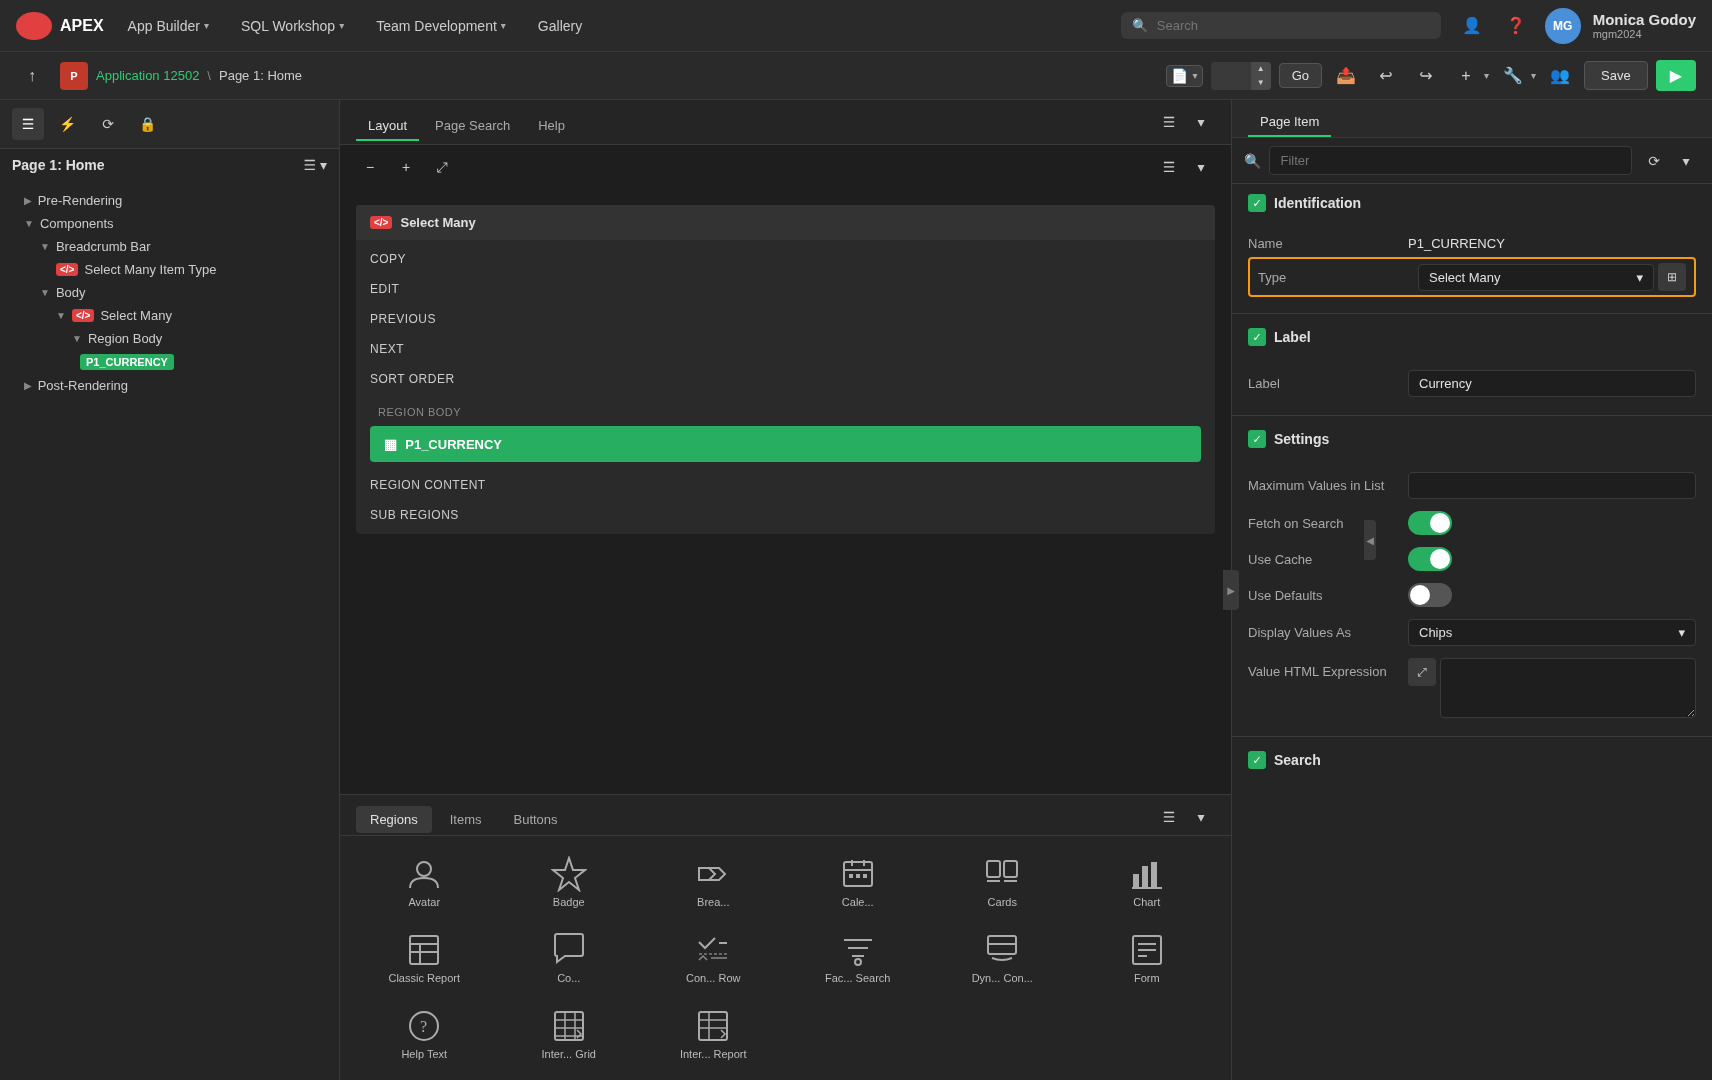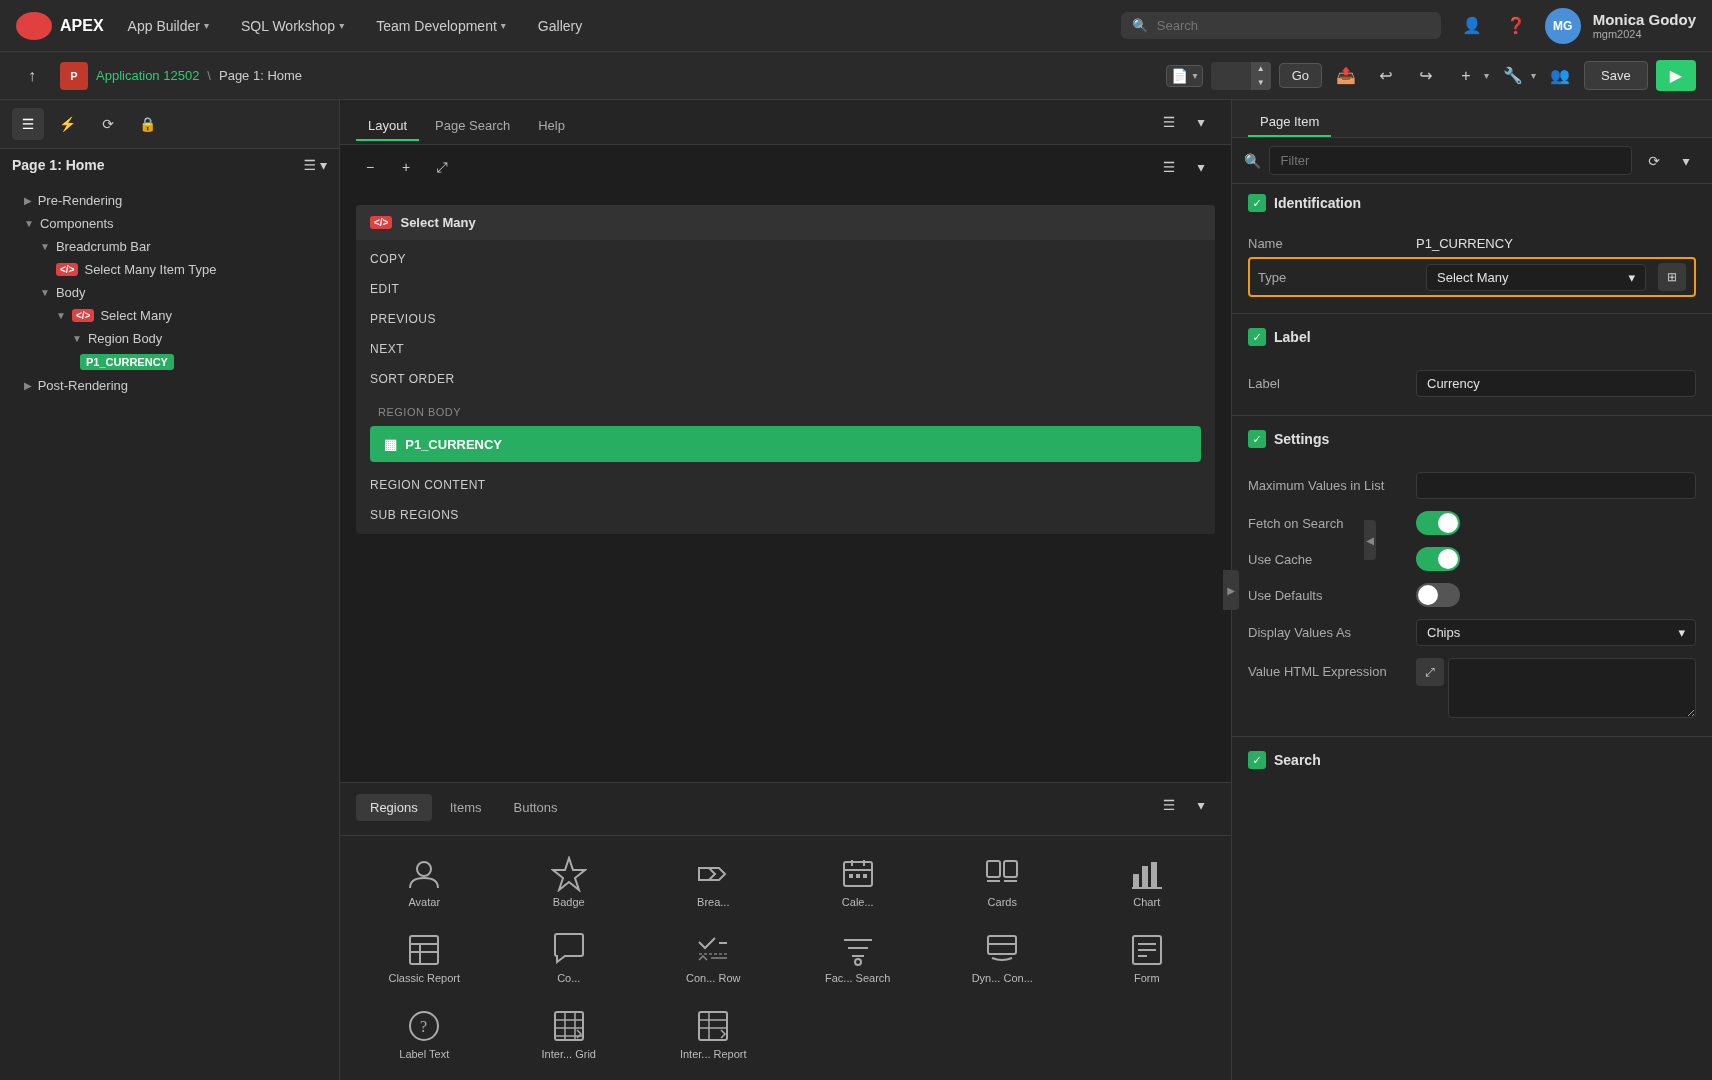--- a/index.html
+++ b/index.html
@@ -68,21 +68,21 @@
     .center-content { flex: 1; overflow-y: auto; padding: 16px; }
     .context-menu-section { background: #2a2a2a; border-radius: 4px; margin-bottom: 8px; }
     .context-menu-header { display: flex; align-items: center; gap: 8px; padding: 10px 14px; background: #333; border-radius: 4px 4px 0 0; font-size: 13px; font-weight: 600; color: #e0e0e0; }
     .context-menu-items { padding: 4px 0; }
     .context-menu-item { padding: 8px 14px; cursor: pointer; color: #ccc; font-size: 12px; letter-spacing: 0.5px; }
     .region-body-label { font-size: 11px; color: #888; text-transform: uppercase; letter-spacing: 0.5px; padding: 4px 8px 8px; }
     .p1-currency-item { background: #27ae60; border-radius: 4px; padding: 10px 14px; display: flex; align-items: center; gap: 8px; color: #fff; font-size: 13px; font-weight: 600; }
 
     
     .bottom-panel { background: #252525; border-top: 1px solid #3a3a3a; }
-    .bottom-tabs { display: flex; align-items: center; padding: 8px 16px 12px; gap: 4px; border-bottom: 1px solid #3a3a3a; justify-content: space-between; }
+    .bottom-tabs { display: flex; align-items: center; padding: 8px 16px 0; gap: 4px; border-bottom: 1px solid #3a3a3a; justify-content: space-between; }
     .bottom-tab-group { display: flex; gap: 4px; }
     .bottom-tab { padding: 6px 14px; cursor: pointer; color: #aaa; font-size: 13px; border-radius: 4px; }
     .bottom-tab.active { background: #3a3a3a; color: #e0e0e0; }
     .bottom-icons-grid { display: grid; grid-template-columns: repeat(6, 1fr); gap: 8px; padding: 12px 16px; }
     .bottom-icon-item { display: flex; flex-direction: column; align-items: center; gap: 4px; cursor: pointer; padding: 8px; border-radius: 4px; }
     .bottom-icon-shape { width: 40px; height: 36px; display: flex; align-items: center; justify-content: center; color: #ccc; font-size: 22px; }
     .bottom-icon-label { font-size: 11px; color: #bbb; text-align: center; }
 
     
     .right-panel { width: 480px; background: #252525; display: flex; flex-direction: column; flex-shrink: 0; }
@@ -91,21 +91,21 @@
     .right-tab.active { color: #e0e0e0; border-bottom: 2px solid #2ecc71; }
     .right-filter { display: flex; align-items: center; padding: 8px 12px; gap: 8px; border-bottom: 1px solid #3a3a3a; }
     .right-filter input { flex: 1; background: #1e1e1e; border: 1px solid #3a3a3a; color: #ccc; padding: 6px 10px; border-radius: 4px; font-size: 13px; outline: none; }
     .right-filter-icon { color: #888; font-size: 14px; }
     .right-content { flex: 1; overflow-y: auto; padding: 0; }
     .section-header { display: flex; align-items: center; gap: 8px; padding: 10px 16px; cursor: pointer; }
     .section-check { width: 18px; height: 18px; background: #555; border-radius: 3px; display: flex; align-items: center; justify-content: center; font-size: 11px; color: #fff; }
     .section-check.active { background: #27ae60; }
     .section-title { font-size: 14px; font-weight: 600; color: #e0e0e0; }
     .section-body { padding: 8px 16px; }
-    .field-row { display: flex; align-items: center; padding: 6px 0; gap: 8px; }
+    .field-row { display: flex; align-items: center; padding: 6px 0; }
     .field-label { width: 160px; color: #aaa; font-size: 13px; flex-shrink: 0; }
     .field-value { flex: 1; color: #e0e0e0; font-size: 13px; }
     .field-input { flex: 1; background: #1e1e1e; border: 1px solid #3a3a3a; color: #e0e0e0; padding: 5px 10px; border-radius: 4px; font-size: 13px; outline: none; }
     .field-select { flex: 1; background: #1e1e1e; border: 1px solid #3a3a3a; color: #e0e0e0; padding: 5px 10px; border-radius: 4px; font-size: 13px; outline: none; display: flex; align-items: center; justify-content: space-between; cursor: pointer; }
     .type-row { border: 2px solid #f39c12; border-radius: 4px; padding: 4px 8px; margin-bottom: 4px; }
     .toggle { width: 44px; height: 24px; border-radius: 12px; position: relative; cursor: pointer; }
     .toggle.on { background: #27ae60; }
     .toggle.off { background: #555; }
     .toggle-thumb { width: 20px; height: 20px; background: #fff; border-radius: 50%; position: absolute; top: 2px; transition: left 0.2s; }
     .toggle.on .toggle-thumb { left: 22px; }
@@ -464,21 +464,21 @@
           <span class="bottom-icon-label">Form</span>
         </div>
 
         <div class="bottom-icon-item">
           <div class="bottom-icon-shape">
             <svg width="36" height="36" viewBox="0 0 36 36">
                 <circle cx="18" cy="18" r="14" fill="none" stroke="#aaa" stroke-width="2"></circle>
                 <text x="14" y="24" font-size="16" fill="#aaa" font-family="serif">?</text>
               </svg>
           </div>
-          <span class="bottom-icon-label">Label Text</span>
+          <span class="bottom-icon-label">Help Text</span>
         </div>
 
         <div class="bottom-icon-item">
           <div class="bottom-icon-shape">
             <svg width="36" height="36" viewBox="0 0 36 36">
                 <rect x="4" y="4" width="28" height="28" rx="2" fill="none" stroke="#aaa" stroke-width="2"></rect>
                 <line x1="4" y1="12" x2="32" y2="12" stroke="#aaa" stroke-width="1.5"></line>
                 <line x1="4" y1="20" x2="32" y2="20" stroke="#aaa" stroke-width="1.5"></line>
                 <line x1="4" y1="28" x2="32" y2="28" stroke="#aaa" stroke-width="1.5"></line>
                 <line x1="14" y1="4" x2="14" y2="32" stroke="#aaa" stroke-width="1.5"></line>

